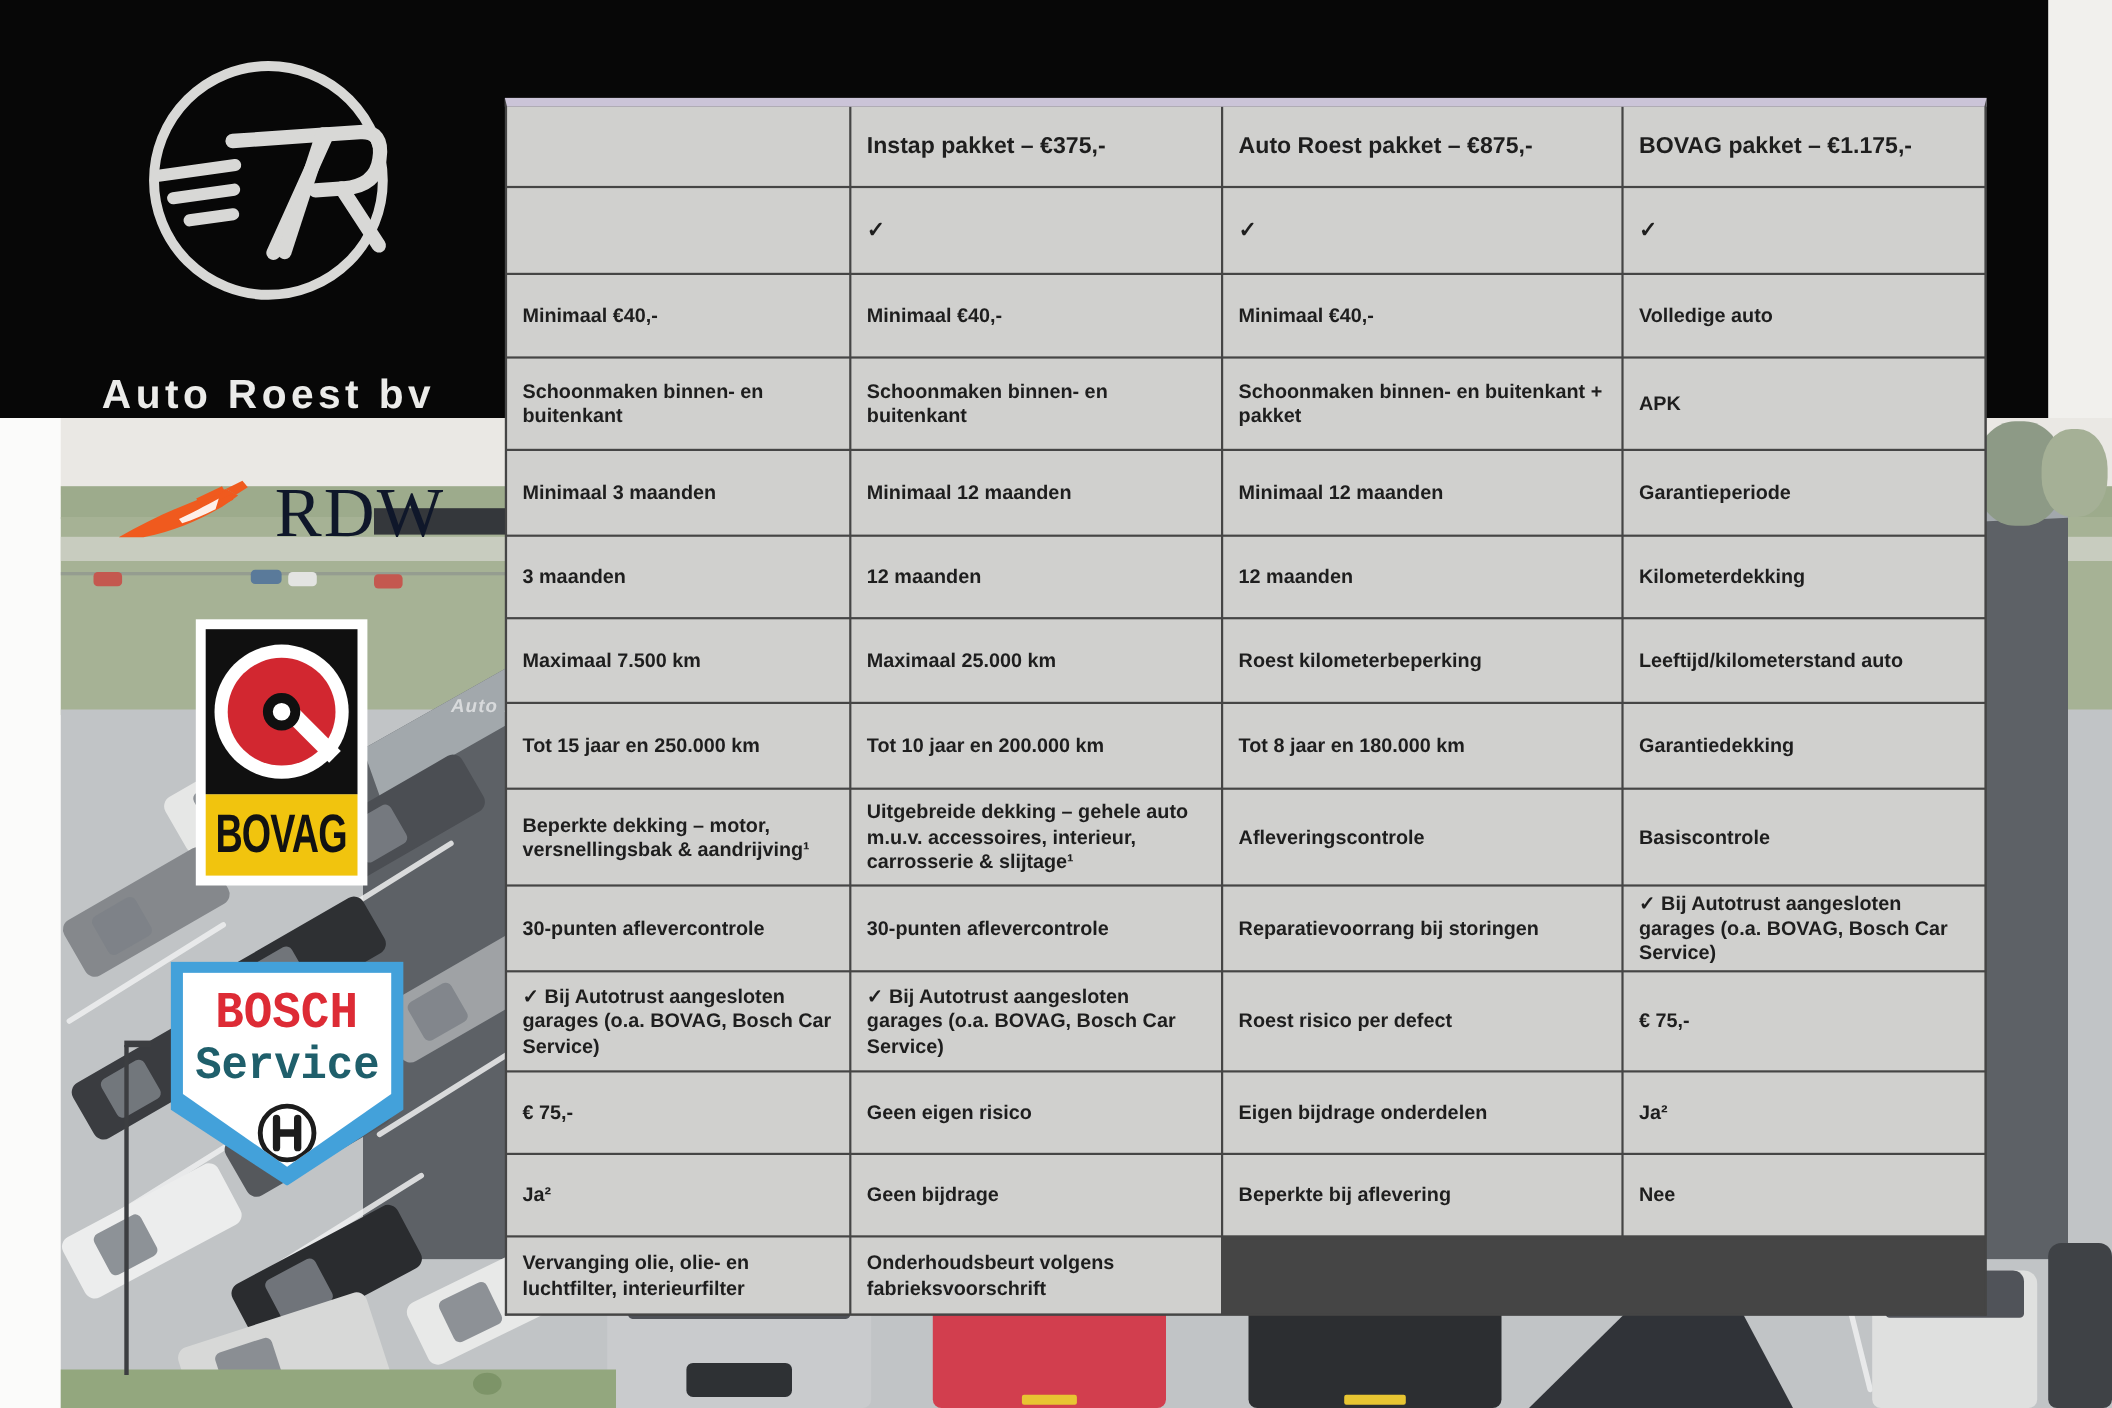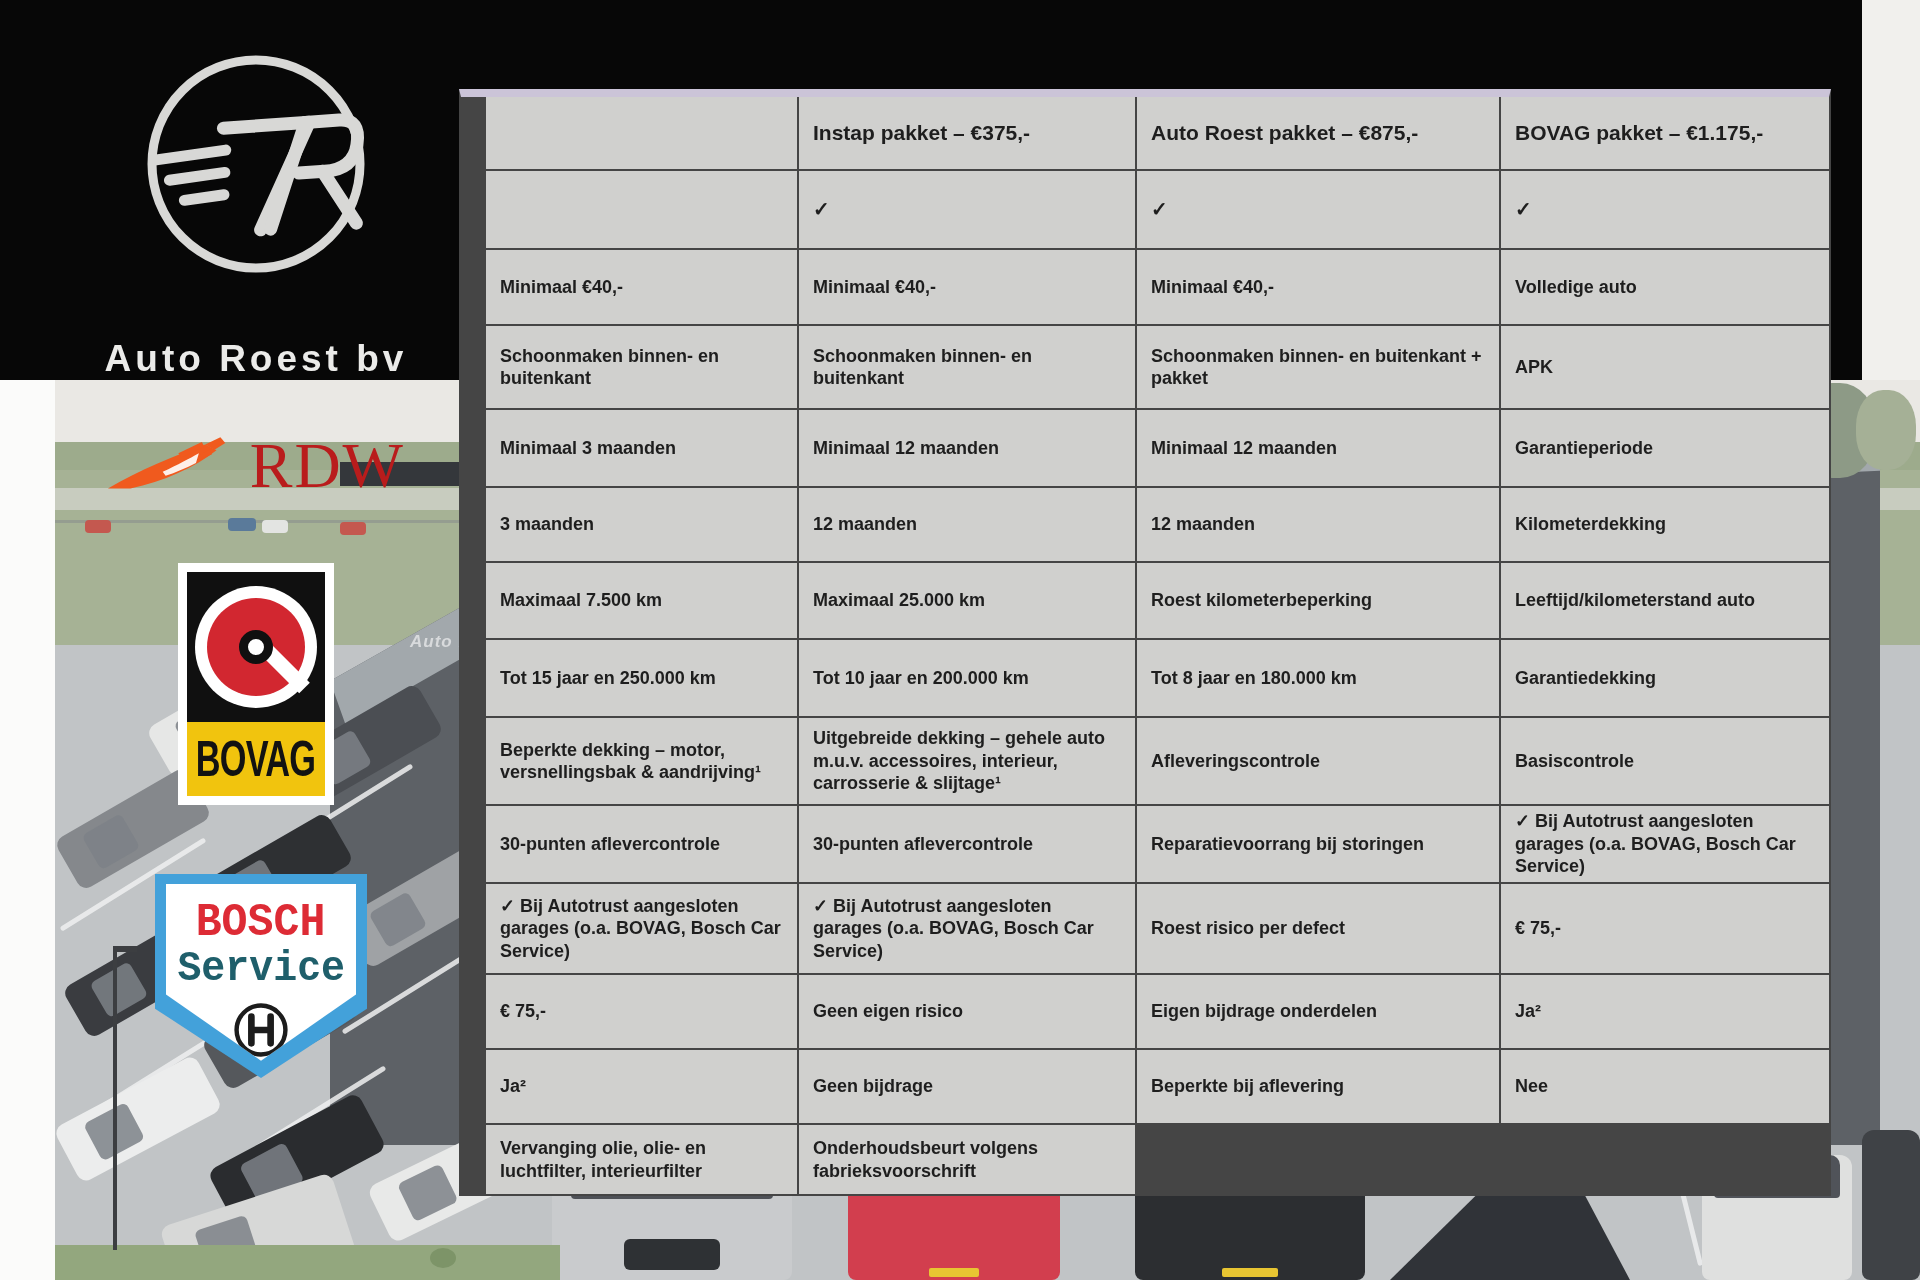--- a/index.html
+++ b/index.html
@@ -39,29 +39,29 @@
   .carF .plate{position:absolute;left:38%;bottom:2%;width:24%;height:9px;background:#e8c532;border-radius:2px;}
   .canopy{position:absolute;left:1390px;top:1148px;width:300px;height:132px;background:#303338;
           clip-path:polygon(0 100%,42% 6%,58% 6%,80% 100%);}
 
   
   .margin-left{position:absolute;left:0;top:380px;width:55px;bottom:0;background:#fbfbfa;z-index:2;}
   .margin-topright{position:absolute;left:1862px;top:0;width:58px;height:380px;background:#f1f0ed;z-index:3;}
 
   
   .black-band{position:absolute;left:0;top:0;width:1862px;height:380px;background:#070707;z-index:3;}
-  .dealer-logo{position:absolute;left:86px;top:20px;width:340px;height:350px;}
+  .dealer-logo{position:absolute;left:74px;top:20px;width:340px;height:350px;}
   .dealer-logo svg{position:absolute;left:40px;top:14px;}
   .dealer-name{position:absolute;left:0;top:318px;width:340px;text-align:center;color:#ebebe9;
                font-size:37px;font-weight:bold;letter-spacing:4px;}
 
   
   .rdw{position:absolute;left:105px;top:408px;width:300px;height:115px;z-index:4;display:flex;align-items:center;}
   .rdw svg{width:175px;height:110px;}
-  .rdw-text{font-family:"Liberation Serif",serif;font-size:64px;color:#b91c1c;letter-spacing:2px;margin-left:-2px;}
+  .rdw-text{font-family:"Liberation Serif",serif;font-size:64px;color:#0f172a;letter-spacing:2px;margin-left:-2px;}
 
   
   .bovag{position:absolute;left:178px;top:563px;width:156px;height:242px;background:#ffffff;padding:9px;z-index:4;}
   .bovag-top{position:relative;width:100%;height:150px;background:#101010;}
   .bovag-ring{position:absolute;left:50%;top:50%;width:122px;height:122px;transform:translate(-50%,-50%);
               border-radius:50%;background:#ffffff;}
   .bovag-disc{position:absolute;left:50%;top:50%;width:98px;height:98px;transform:translate(-50%,-50%);
               border-radius:50%;background:var(--bovag_red,#d22730);}
   .bovag-stem{position:absolute;left:50%;top:50%;width:15px;height:58px;background:#ffffff;
               transform-origin:top center;transform:rotate(-45deg);}
@@ -77,21 +77,21 @@
                clip-path:polygon(0 0,100% 0,100% 60%,50% 96%,0 60%);display:flex;flex-direction:column;align-items:center;}
   .bosch-word{margin-top:12px;font-size:47px;font-weight:bold;color:var(--bosch_red,#dd2b35);letter-spacing:0px;transform:scaleX(.92);}
   .bosch-service{font-size:42px;font-weight:bold;color:var(--bosch_teal,#1f5f6b);margin-top:-4px;transform:scaleX(.95);}
   .bosch-armature{margin-top:0px;}
 
   
   .pkg-table{position:absolute;left:459px;top:89px;z-index:5;display:grid;
              grid-template-columns:311px 336px 362px 328px;
              grid-template-rows:72px 77px 74px 82px 76px 73px 75px 76px 86px 76px 89px 73px 73px 69px;
              gap:2px;background:#454545;border:2px solid #454545;
-             border-top:8px solid var(--lavender,#cbc4d8);padding-left:25px;}
+             border-top:8px solid var(--lavender,#cbc4d8);}
   .cell{background:#d0d0ce;color:#1e1e1e;display:flex;align-items:center;
         padding:4px 14px;font-weight:bold;font-size:18px;line-height:1.25;}
   .cell.th{font-size:21px;}
   .cell.check{font-size:20px;}
 </style>
 </head>
 <body>
 
 <div class="stage">
 

